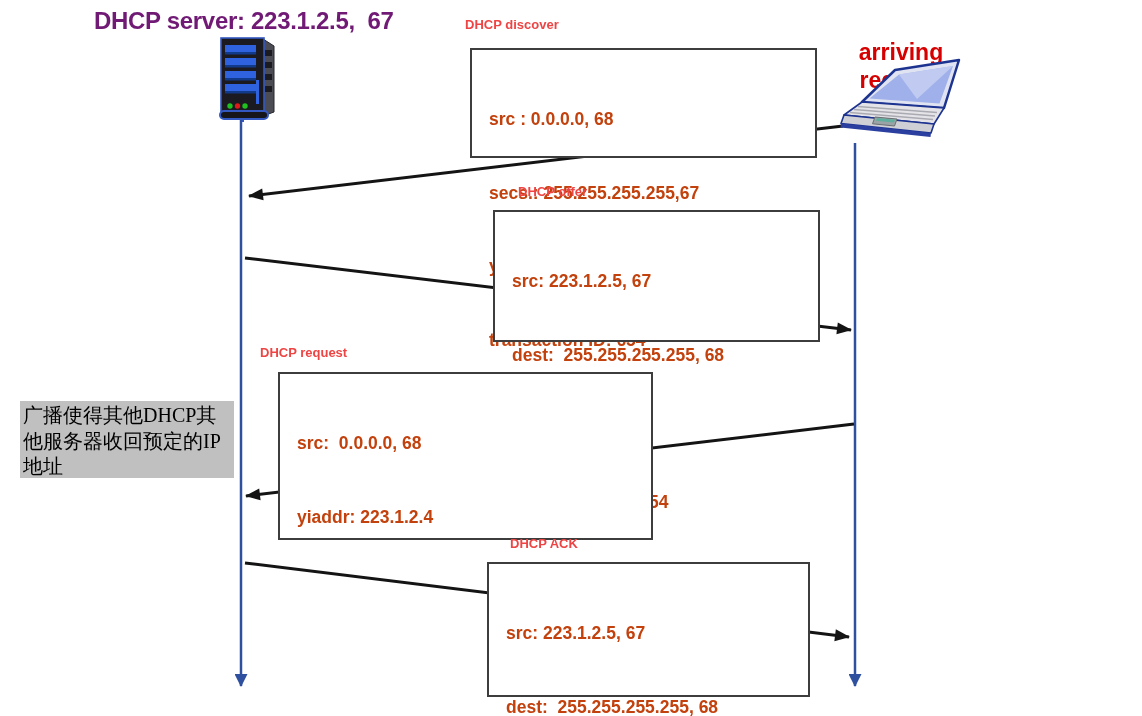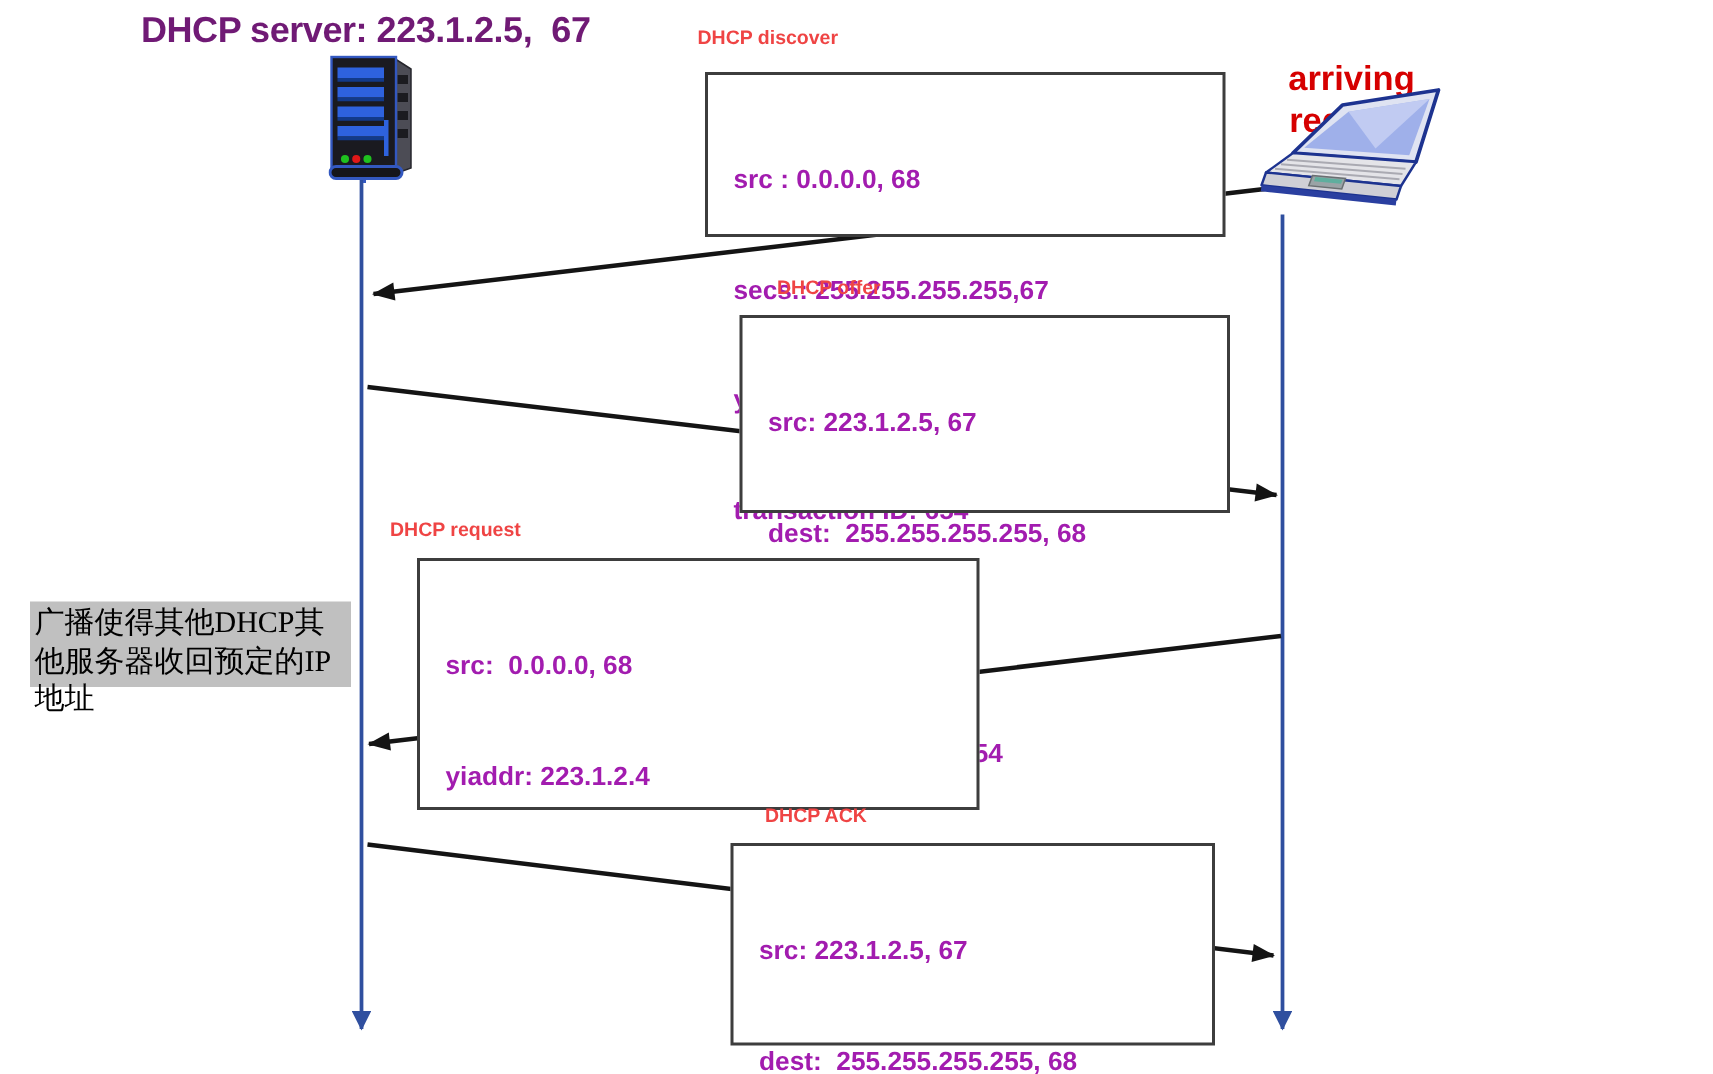--- a/index.html
+++ b/index.html
@@ -6,31 +6,31 @@
   .stage{position:relative;width:1142px;height:716px;background:#ffffff;
          font-family:"Liberation Sans",sans-serif;overflow:hidden;}
   .lines{position:absolute;left:0;top:0;z-index:1;}
   .icon{position:absolute;z-index:3;}
   .title{position:absolute;z-index:3;left:94px;top:7px;color:#701a75;font-weight:bold;
          font-size:24px;white-space:pre;letter-spacing:-0.3px;}
   .client{position:absolute;z-index:3;left:836px;top:2px;width:130px;text-align:center;
           color:#d60000;font-weight:bold;font-size:23px;line-height:28px;margin-top:36px;}
   .msglabel{position:absolute;z-index:3;color:#ef4444;font-weight:bold;font-size:13px;white-space:pre;}
   .msgbox{position:absolute;z-index:2;background:#ffffff;border:2px solid #3d3d3d;
-          box-sizing:border-box;color:#a21caf;font-weight:bold;font-size:17.5px;
+          box-sizing:border-box;color:#c2410c;font-weight:bold;font-size:17.5px;
           line-height:24.5px;padding:8px 4px 0 17px;white-space:pre;}
   .lbl-discover{left:465px;top:17px;}
   .box-discover{left:470px;top:48px;width:347px;height:110px;}
   .lbl-offer{left:518px;top:184px;}
   .box-offer{left:493px;top:210px;width:327px;height:132px;}
   .lbl-request{left:260px;top:345px;}
   .box-request{left:278px;top:372px;width:375px;height:168px;}
   .lbl-ack{left:510px;top:536px;}
   .box-ack{left:487px;top:562px;width:323px;height:135px;}
-  .note{position:absolute;z-index:2;left:20px;top:401px;width:214px;height:57px;
+  .note{position:absolute;z-index:2;left:20px;top:401px;width:214px;height:77px;
         background:#c0c0c0;color:#000;box-sizing:border-box;padding:2px 3px;
         font-family:"Liberation Serif","DejaVu Serif",serif;font-size:20px;line-height:25.5px;}
 </style>
 </head>
 <body>
 
 <div class="stage">
 
   <svg class="lines" width="1142" height="716">
     <defs>

